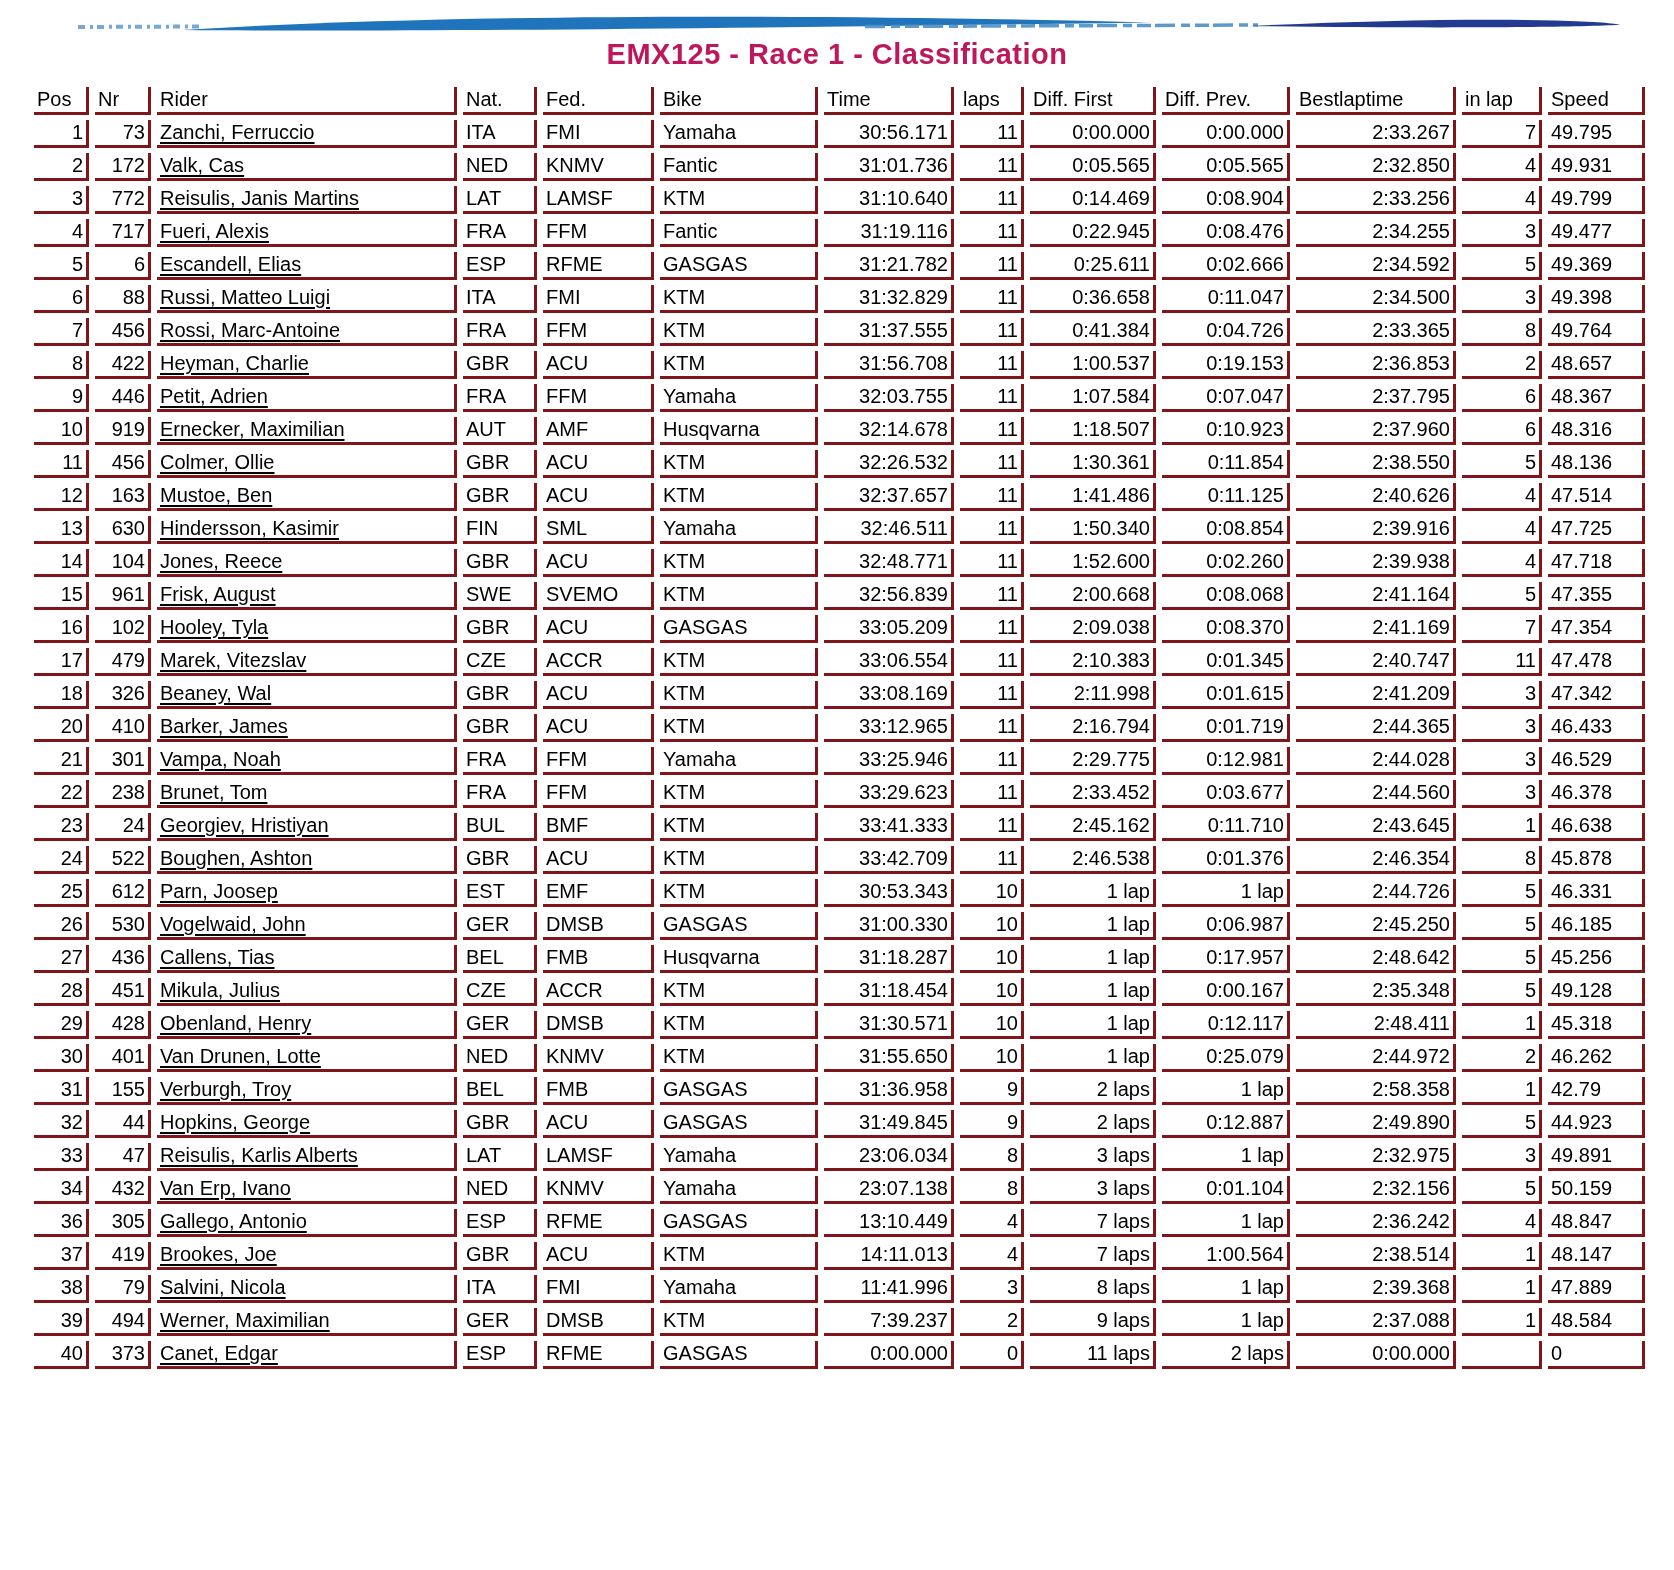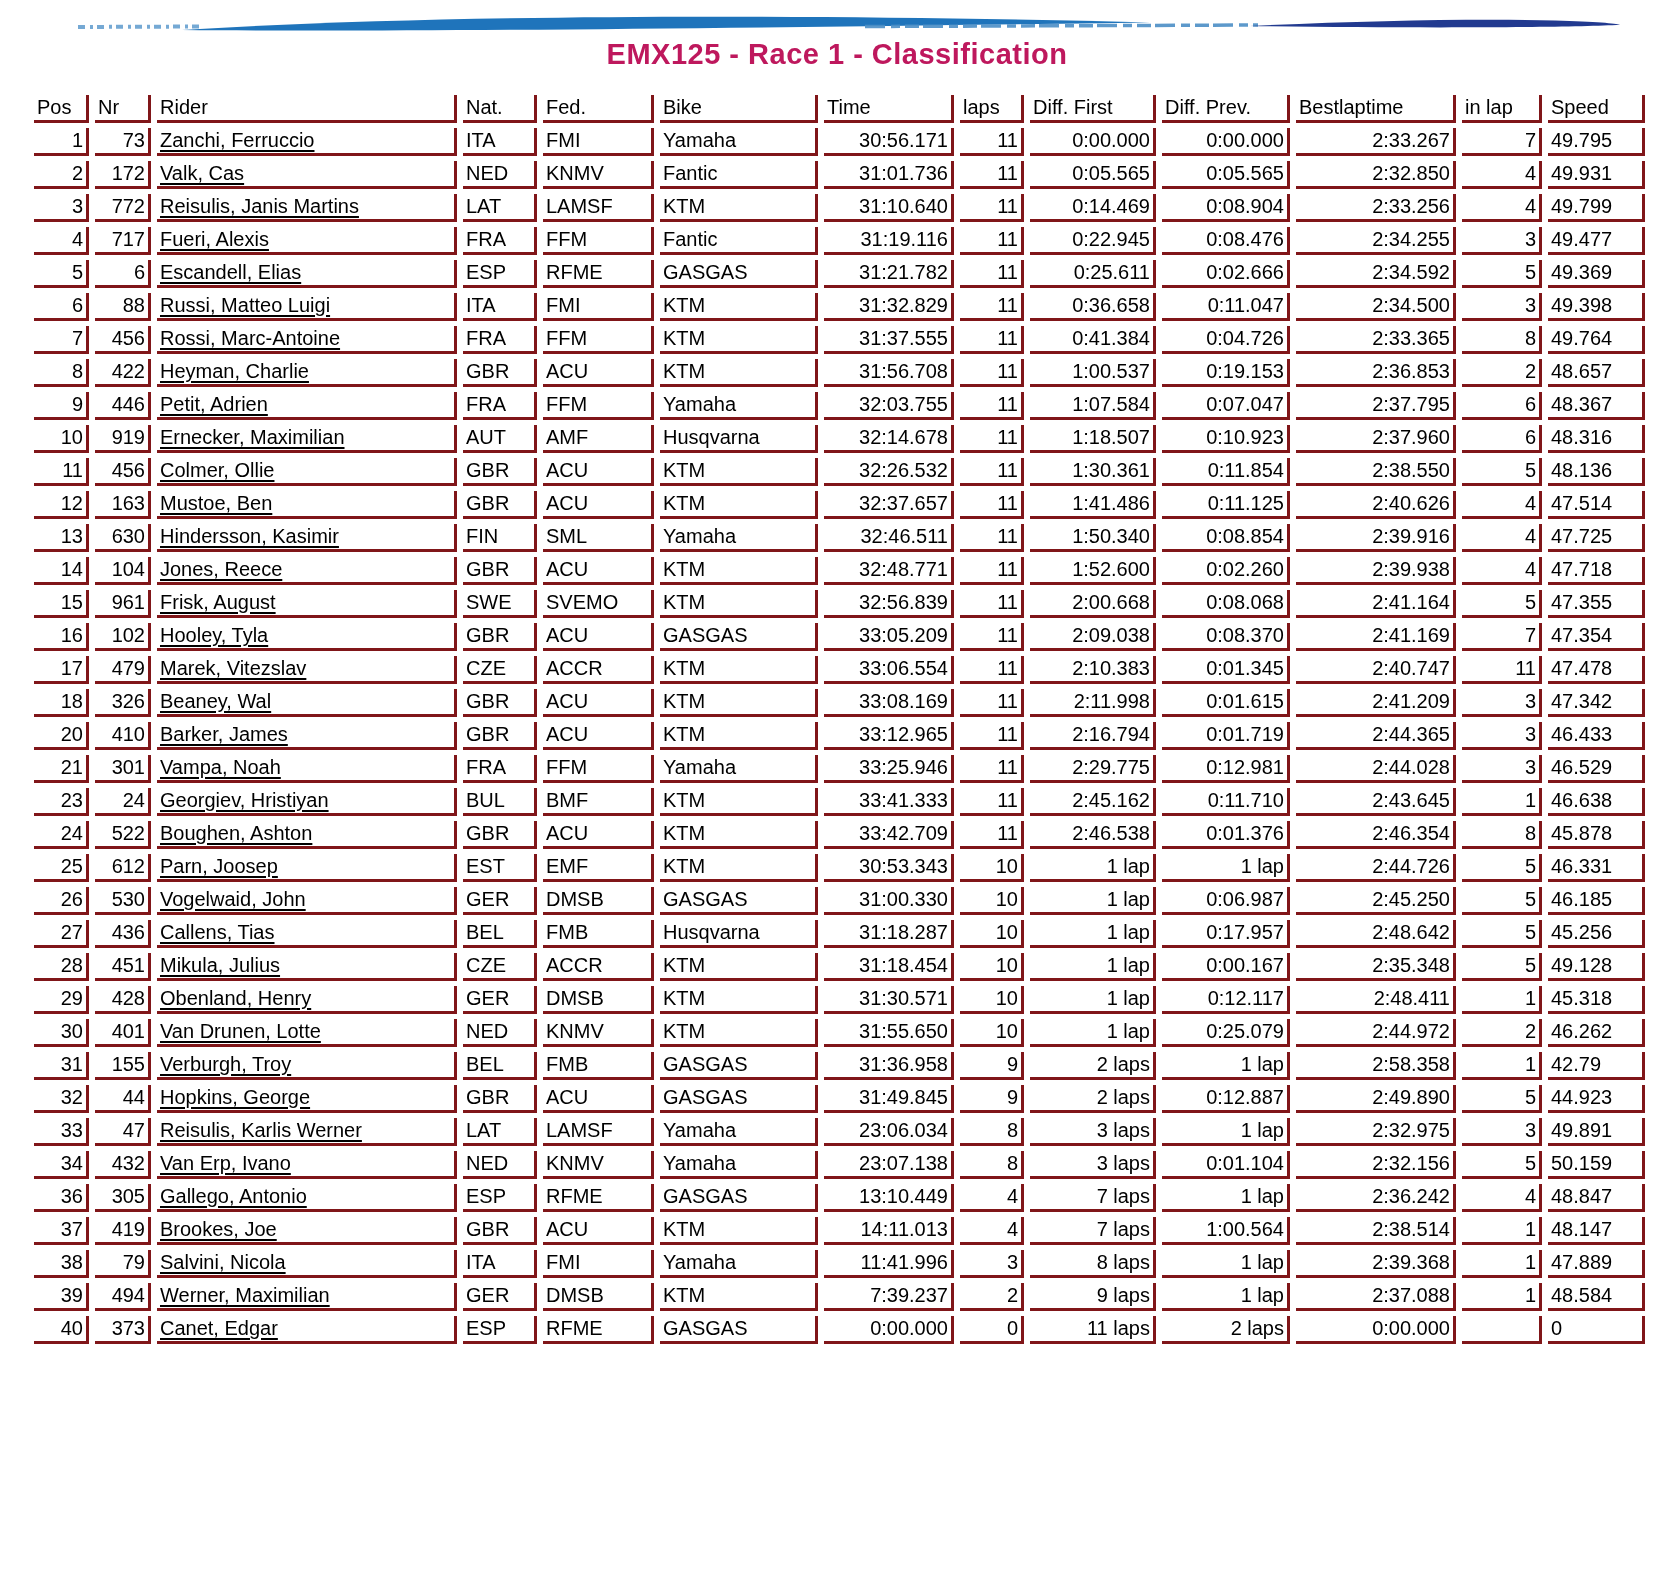--- a/index.html
+++ b/index.html
@@ -10,21 +10,21 @@
     position:relative;
     overflow:hidden;
   }
   .swoosh{position:absolute;top:0;left:0;width:1674px;height:44px;}
   .page-title{
     position:absolute;top:38px;left:0;width:1674px;
     text-align:center;font-size:29px;font-weight:bold;color:#be185d;
     letter-spacing:0.5px;
   }
   table.classification{
-    position:absolute;top:90px;left:28px;
+    position:absolute;top:82px;left:28px;
     border-collapse:separate;
     border-spacing:6px 5px;
     table-layout:fixed;
   }
   table.classification th,
   table.classification td{
     box-sizing:border-box;
     height:28px;
     padding:0 3px;
     font-size:20px;
@@ -386,20 +386,35 @@
         <td class="al">Yamaha</td>
         <td class="ar">33:25.946</td>
         <td class="ar">11</td>
         <td class="ar">2:29.775</td>
         <td class="ar">0:12.981</td>
         <td class="ar">2:44.028</td>
         <td class="ar">3</td>
         <td class="al">46.529</td>
       </tr>
       <tr>
+        <td class="ar">22</td>
+        <td class="ar">238</td>
+        <td class="al"><span class="rider-name">Brunet, Tom</span></td>
+        <td class="al">FRA</td>
+        <td class="al">FFM</td>
+        <td class="al">KTM</td>
+        <td class="ar">33:29.623</td>
+        <td class="ar">11</td>
+        <td class="ar">2:33.452</td>
+        <td class="ar">0:03.677</td>
+        <td class="ar">2:44.560</td>
+        <td class="ar">3</td>
+        <td class="al">46.378</td>
+      </tr>
+      <tr>
         <td class="ar">23</td>
         <td class="ar">24</td>
         <td class="al"><span class="rider-name">Georgiev, Hristiyan</span></td>
         <td class="al">BUL</td>
         <td class="al">BMF</td>
         <td class="al">KTM</td>
         <td class="ar">33:41.333</td>
         <td class="ar">11</td>
         <td class="ar">2:45.162</td>
         <td class="ar">0:11.710</td>
@@ -538,21 +553,21 @@
         <td class="ar">9</td>
         <td class="ar">2 laps</td>
         <td class="ar">0:12.887</td>
         <td class="ar">2:49.890</td>
         <td class="ar">5</td>
         <td class="al">44.923</td>
       </tr>
       <tr>
         <td class="ar">33</td>
         <td class="ar">47</td>
-        <td class="al"><span class="rider-name">Reisulis, Karlis Werner</span></td>
+        <td class="al"><span class="rider-name">Reisulis, Karlis Alberts</span></td>
         <td class="al">LAT</td>
         <td class="al">LAMSF</td>
         <td class="al">Yamaha</td>
         <td class="ar">23:06.034</td>
         <td class="ar">8</td>
         <td class="ar">3 laps</td>
         <td class="ar">1 lap</td>
         <td class="ar">2:32.975</td>
         <td class="ar">3</td>
         <td class="al">49.891</td>

